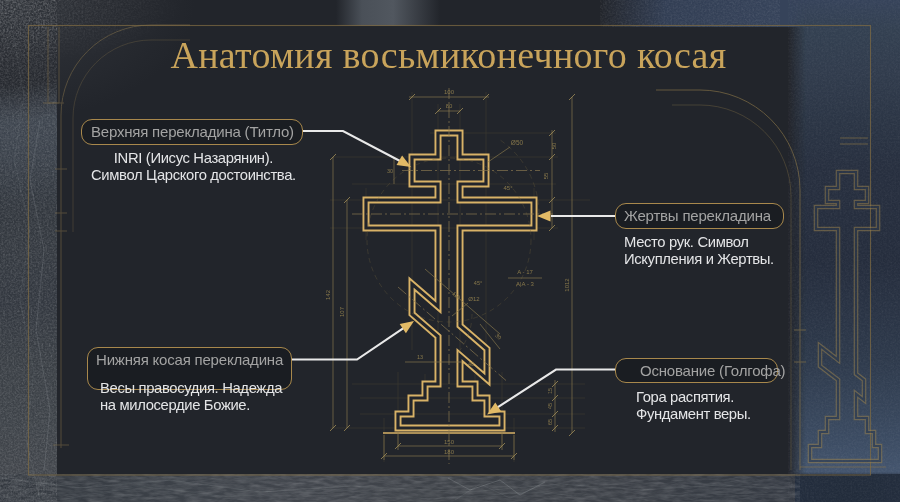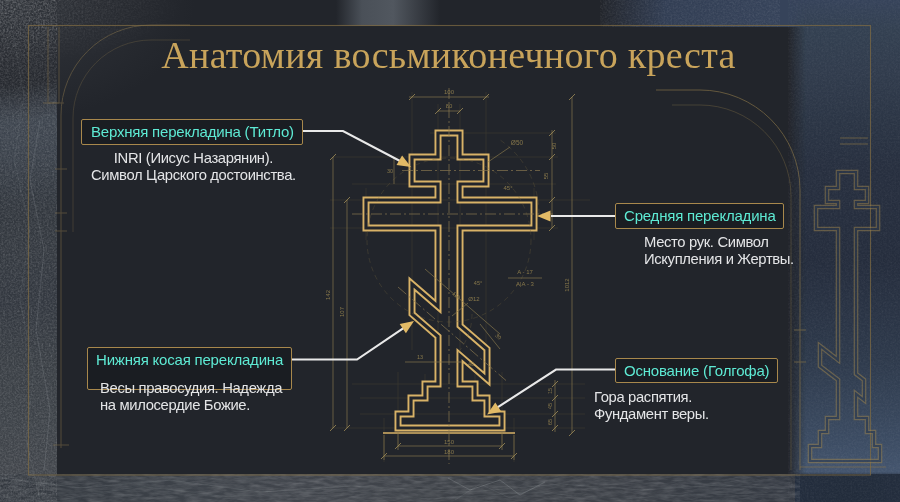--- a/index.html
+++ b/index.html
@@ -20,31 +20,31 @@
     background:linear-gradient(180deg,#36435a 0%,#334051 6%,#313c4d 14%,#2b3545 24%,#272f3f 34%,#252d3d 52%,#2e3a4c 72%,#3c4c63 88%,#44556e 94%,#2a3547 94.8%,#232d3d 100%);
     -webkit-mask-image:linear-gradient(90deg,transparent 0%,#000 16%);mask-image:linear-gradient(90deg,transparent 0%,#000 16%);}
   #texB{left:0;top:474px;width:800px;height:28px;
     background:linear-gradient(90deg,#32373e 0%,#3d4249 22%,#42464d 38%,#3d4147 58%,#3b3f46 78%,#363b43 92%,#343942 100%);}
   #texBR{left:795px;top:474px;width:105px;height:28px;
     background:linear-gradient(90deg,#232d3d 0%,#222c3b 50%,#232d3d 100%);}
   
   #title{left:0;top:33px;width:897px;text-align:center;
     font-family:"Liberation Serif",serif;font-size:38px;color:#c9a45b;letter-spacing:.3px;}
   
-  .lab{position:absolute;border:1.4px solid #a8884c;color:#5eead4;background:rgba(8,9,11,.28);
-       font-size:15px;letter-spacing:-.2px;white-space:nowrap;box-sizing:border-box;border-radius:2px;}
+  .lab{position:absolute;border:1.4px solid #a8884c;color:#a3a3a3;background:rgba(8,9,11,.28);
+       font-size:15px;letter-spacing:-.2px;white-space:nowrap;box-sizing:border-box;border-radius:11px;}
   .body{position:absolute;color:#e4e5e7;font-size:14.8px;letter-spacing:-.35px;line-height:17px;}
   #lab1{left:81px;top:119px;width:222px;height:26px;line-height:24px;padding-left:9px;}
   #bd1{left:91px;top:150px;text-align:center;}
   #lab2{left:615px;top:203px;width:169px;height:26px;line-height:24px;padding-left:8px;}
-  #bd2{left:624px;top:234px;margin-left:20px;}
+  #bd2{left:624px;top:234px;}
   #lab3{left:87px;top:347px;width:205px;height:43px;line-height:23px;padding-left:8px;}
   #bd3{left:100px;top:380px;}
-  #lab4{left:615px;top:358px;width:163px;height:25px;line-height:23px;padding-left:8px;}
-  #bd4{left:594px;top:389px;}
+  #lab4{left:615px;top:358px;width:163px;height:25px;line-height:23px;padding-left:24px;}
+  #bd4{left:636px;top:389px;}
 </style>
 </head>
 <body>
 <div class="abs" id="texL"></div>
 <div class="abs" id="texLb"></div>
 <div class="abs" id="texTL"></div>
 <div class="abs" id="texTopPatch"></div>
 <div class="abs" id="texTopR"></div>
 <div class="abs" id="texR"></div>
 <div class="abs" id="texB"></div>
@@ -218,25 +218,25 @@
   </g>
 
   <g fill="#e2ba66">
     <path d="M411,167 L396.5,165.1 L402.1,155.4 Z"></path>
     <path d="M537,216 L550.5,210.4 L550.5,221.6 Z"></path>
     <path d="M414,321 L405.9,333.2 L399.7,323.9 Z"></path>
     <path d="M487,414.5 L495.3,402.4 L501.4,411.8 Z"></path>
   </g>
 </svg>
 
-<div class="abs" id="title">Анатомия восьмиконечного креста</div>
+<div class="abs" id="title">Анатомия восьмиконечного косая</div>
 
 <div class="lab" id="lab1">Верхняя перекладина (Титло)</div>
 <div class="body" id="bd1">INRI (Иисус Назарянин).<br>Символ Царского достоинства.</div>
 
-<div class="lab" id="lab2">Средняя перекладина</div>
+<div class="lab" id="lab2">Жертвы перекладина</div>
 <div class="body" id="bd2">Место рук. Символ<br>Искупления и Жертвы.</div>
 
 <div class="lab" id="lab3">Нижняя косая перекладина</div>
 <div class="body" id="bd3">Весы правосудия. Надежда<br>на милосердие Божие.</div>
 
 <div class="lab" id="lab4">Основание (Голгофа)</div>
 <div class="body" id="bd4">Гора распятия.<br>Фундамент веры.</div>
 
 </body></html>

